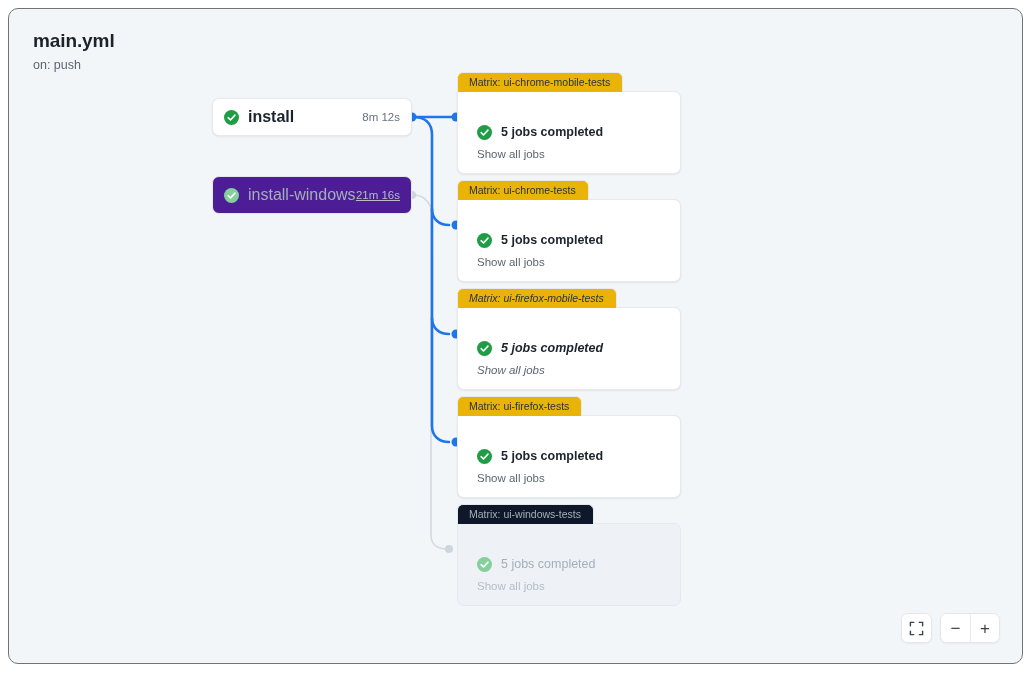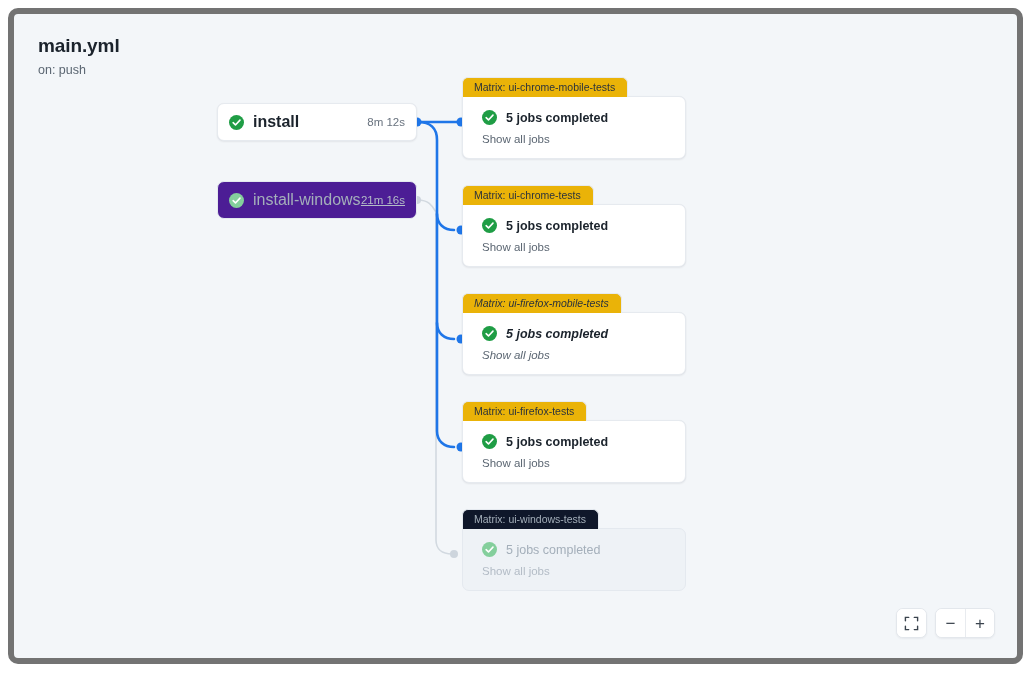--- a/index.html
+++ b/index.html
@@ -17,21 +17,21 @@
 
   
   #app {
     position: absolute;
     left: 8px;
     top: 8px;
     width: 1015px;
     height: 656px;
     box-sizing: border-box;
     background: #f3f6f9;
-    border: 6px solid #737373;
+    border: 1px solid #737373;
     border-radius: 10px;
     overflow: hidden;
   }
 
   
   #header {
     position: absolute;
     left: 24px;
     top: 20px;
     pointer-events: none;
@@ -141,21 +141,22 @@
     border-color: #e4e9ef;
     color: #a4afba;
   }
   .matrix.dim .matrix-body {
     background: #eef2f6;
     border-color: #e4e9ef;
     box-shadow: none;
   }
   .matrix-status {
     display: flex;
-    align-items: center;
+    align-items: flex-start;
+    margin-top: 20px;
   }
   .matrix-status-text {
     font-size: 12.5px;
     font-weight: bold;
     color: #1b232c;
     margin-left: 9px;
   }
   .matrix.dim .matrix-status-text {
     color: #a4afba;
     font-weight: normal;

